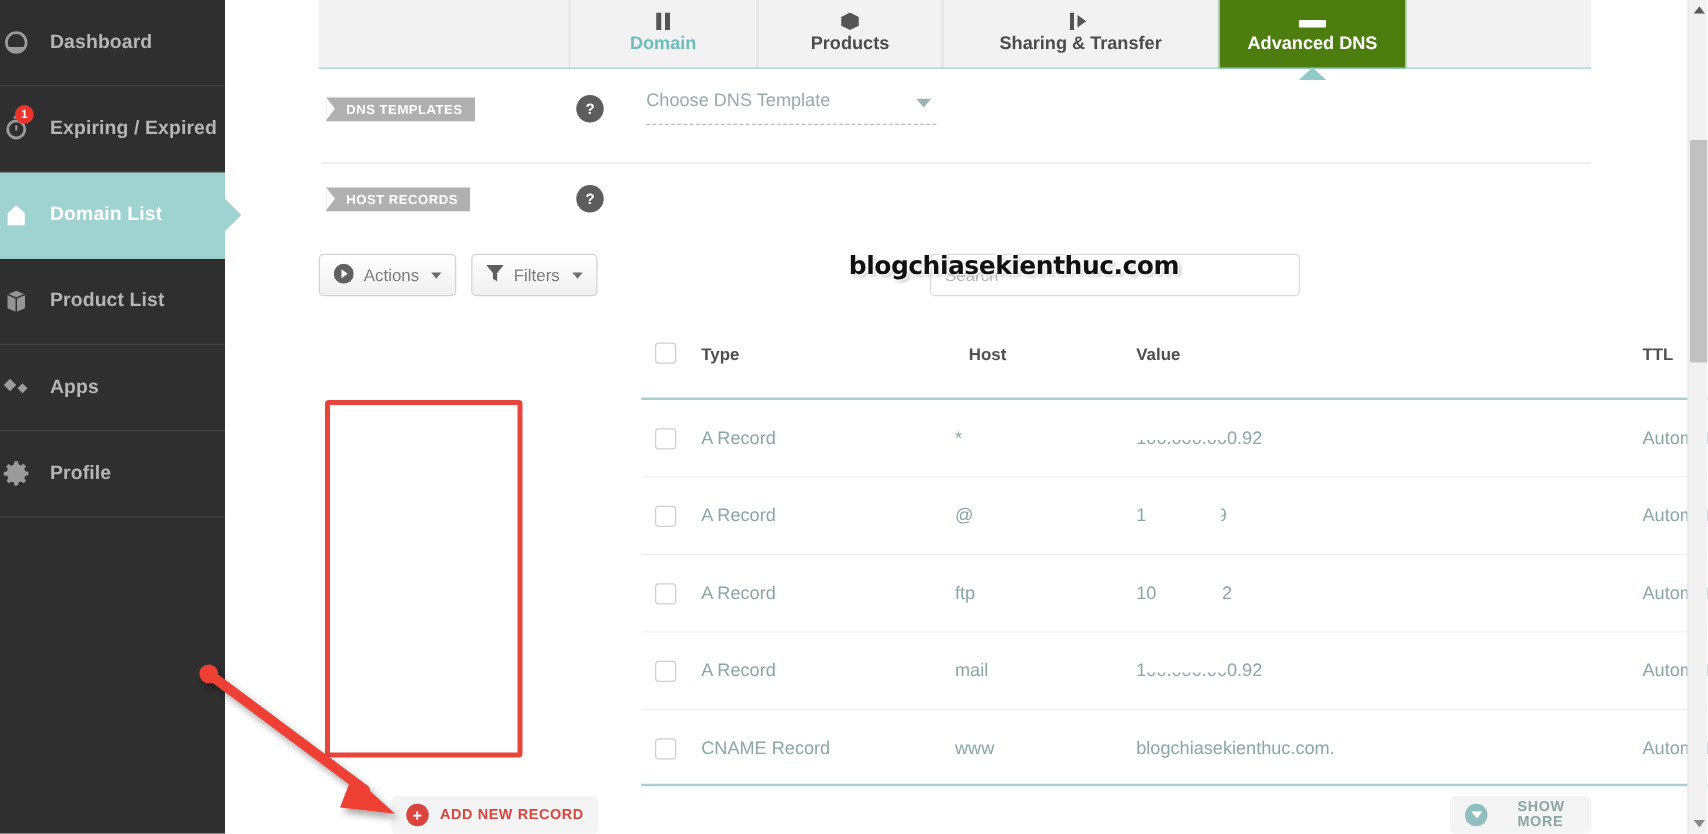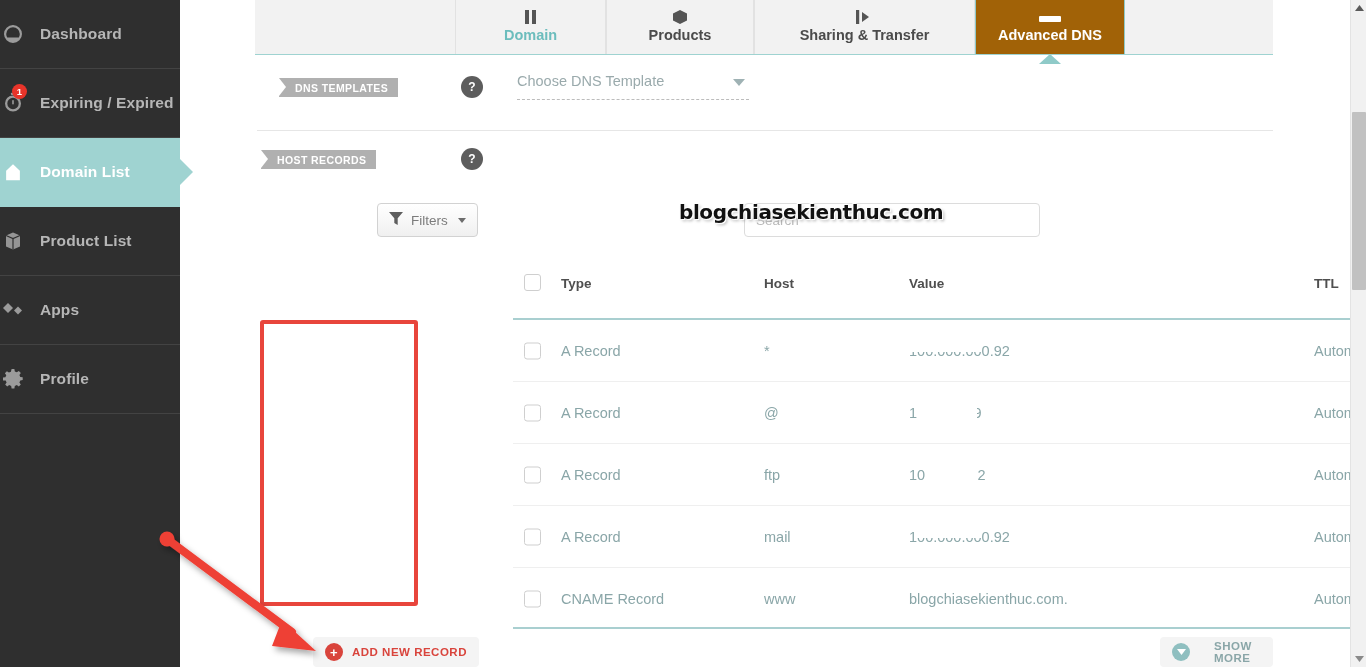--- a/index.html
+++ b/index.html
@@ -49,21 +49,21 @@
   .tabstrip .edge { position:absolute; left:0; top:54px; width:1018px; height:1px; background:#9fd3d1; }
   .tab {
     position:absolute; top:0; height:55px;
     display:flex; flex-direction:column; align-items:center; justify-content:flex-end;
     padding-bottom:12px; gap:3px;
     font-size:14.5px; font-weight:bold; color:#4b4b4b; cursor:pointer;
     background:#f2f2f2; border-left:1px solid #e2e2e2; border-right:1px solid #e2e2e2;
   }
   .tab .t-ico { color:#555; height:14px; display:flex; align-items:flex-end; }
   .tab.teal { color:#6cbdbd; }
-  .tab.sel { background:#a16207; color:#ffffff; border-color:#8fcac8;text-align:center; }
+  .tab.sel { background:#4d7c0f; color:#ffffff; border-color:#8fcac8;text-align:center; }
   .tab.sel .t-ico { color:#ffffff; }
   .tab.sel::after{
     content:""; position:absolute; left:50%; bottom:-9px; transform:translateX(-50%);
     width:0;height:0;border-left:11px solid transparent;border-right:11px solid transparent;
     border-bottom:10px solid #8fcac8;
   }
 
   
   .sec-tag {
     position:absolute; height:19px; background:#b0b0b0; color:#fff;
@@ -262,58 +262,68 @@
         <span class="t-ico">
           <svg width="22" height="10" viewBox="0 0 22 10" fill="currentColor">
               <rect x="0" y="2" width="22" height="6" rx="1"></rect>
             </svg>
         </span>
         <span>Advanced DNS</span>
       </div>
       <div class="edge"></div>
     </div>
 
-    <div class="sec-tag" style="left:24px;top:78px;">
+    <div class="sec-tag" style="left:6px;top:78px;">
       <span>DNS TEMPLATES</span>
     </div>
     <div class="help" style="left:206px;top:76px;">
       <span>?</span>
     </div>
     <div class="tpl-select">
       <span class="lbl">Choose DNS Template</span>
       <span class="caret-dn"></span>
     </div>
     <div class="hr" style="left:2px;top:130px;width:1016px;"></div>
 
     <div class="sec-tag" style="left:6px;top:150px;">
       <span>HOST RECORDS</span>
     </div>
     <div class="help" style="left:206px;top:148px;">
       <span>?</span>
     </div>
 
+    <div class="btn" style="left:0px;top:203px;">
+      <span>
+        <svg width="16" height="16" viewBox="0 0 16 16">
+            <circle cx="8" cy="8" r="8" fill="#616161"></circle>
+            <path d="M6.2 4.4l5 3.6-5 3.6z" fill="#fff"></path>
+          </svg>
+      </span>
+      <span>Actions</span>
+      <span class="cdn"></span>
+    </div>
     <div class="btn" style="left:122px;top:203px;">
       <span>
         <svg width="14" height="15" viewBox="0 0 14 15" fill="#5e5e5e">
             <path d="M0 1h14l-5.3 6.3V14L5.3 12V7.3z"></path>
           </svg>
       </span>
       <span>Filters</span>
       <span class="cdn"></span>
     </div>
     <div class="search-box">
       <span>Search</span>
     </div>
 
     <div class="thead">
       <div style="position:absolute;left:11px;top:4px;">
         <span class="chk" style="display:block;"></span>
       </div>
       <span class="th" style="left:48px;top:6px;">Type</span>
-      <span class="th" style="left:251px;top:6px;text-align:right;">Host</span>
+      <span class="th" style="left:262px;top:6px;text-align:right;">Host</span>
       <span class="th" style="left:396px;top:6px;">Value</span>
       <span class="th" style="left:801px;top:6px;">TTL</span>
     </div>
     <div class="teal-rule"></div>
 
     <div class="row" style="top:320px;">
       <span class="chk c-chk"></span>
       <span class="cell c-type">A Record</span>
       <span class="cell c-host">*</span>
       <span class="cell c-val redact">

